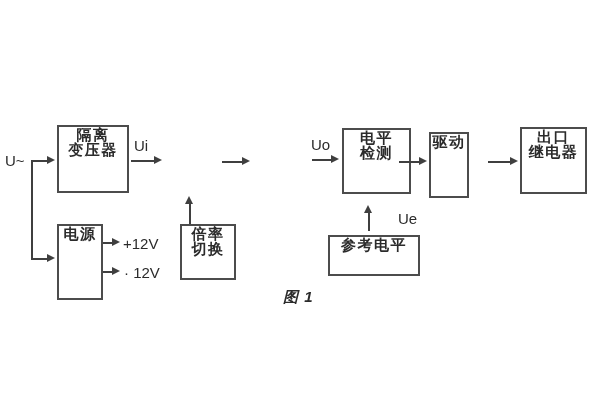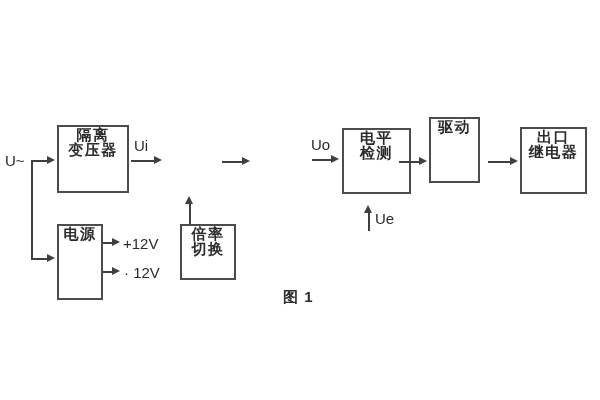--- a/index.html
+++ b/index.html
@@ -25,21 +25,21 @@
   }
   .arr-u {
     position:absolute; width:0; height:0;
     border-left:4.5px solid transparent; border-right:4.5px solid transparent;
     border-bottom:8.5px solid #3f3f3f;
   }
   .lbl {
     position:absolute; color:#2b2b2b; font-size:15px; font-weight:400;
     line-height:1; white-space:nowrap;
   }
-  .cap { font-weight:600; letter-spacing:1px; }
+  .cap { font-weight:600; letter-spacing:1px;font-style:italic; }
 </style>
 </head>
 <body>
 
 <div class="canvas">
 
   <span class="lbl" style="left:5px;top:153px">U~</span>
 
   <div class="hline" style="left:31px;top:160px;width:17px"></div>
   <div class="arr-r" style="left:47px;top:156px"></div>
@@ -66,21 +66,21 @@
   <div class="arr-r" style="left:331px;top:155px"></div>
 
   <div class="blk two" style="left:342px;top:128px;width:69px;height:66px">
     <span>电平</span>
     <span>检测</span>
   </div>
 
   <div class="hline" style="left:399px;top:161px;width:20px"></div>
   <div class="arr-r" style="left:419px;top:157px"></div>
 
-  <div class="blk" style="left:429px;top:117px;width:51px;height:66px">
+  <div class="blk" style="left:429px;top:132px;width:40px;height:66px">
     <span>驱动</span>
   </div>
 
   <div class="hline" style="left:488px;top:161px;width:22px"></div>
   <div class="arr-r" style="left:510px;top:157px"></div>
 
   <div class="blk two" style="left:520px;top:127px;width:67px;height:67px">
     <span>出口</span>
     <span>继电器</span>
   </div>
@@ -99,18 +99,21 @@
 
   <div class="blk two" style="left:180px;top:224px;width:56px;height:56px">
     <span>倍率</span>
     <span>切换</span>
   </div>
   <div class="vline" style="left:189px;top:204px;height:20px"></div>
   <div class="arr-u" style="left:185px;top:196px"></div>
 
   <div class="vline" style="left:368px;top:213px;height:18px"></div>
   <div class="arr-u" style="left:364px;top:205px"></div>
-  <span class="lbl" style="left:375px;top:211px">Ue</span>
+  <span class="lbl" style="left:398px;top:211px">Ue</span>
 
+  <div class="blk" style="left:328px;top:235px;width:92px;height:41px">
+    <span>参考电平</span>
+  </div>
 
   <span class="lbl cap" style="left:283px;top:289px">图 1</span>
 
 </div>
 
 </body></html>

